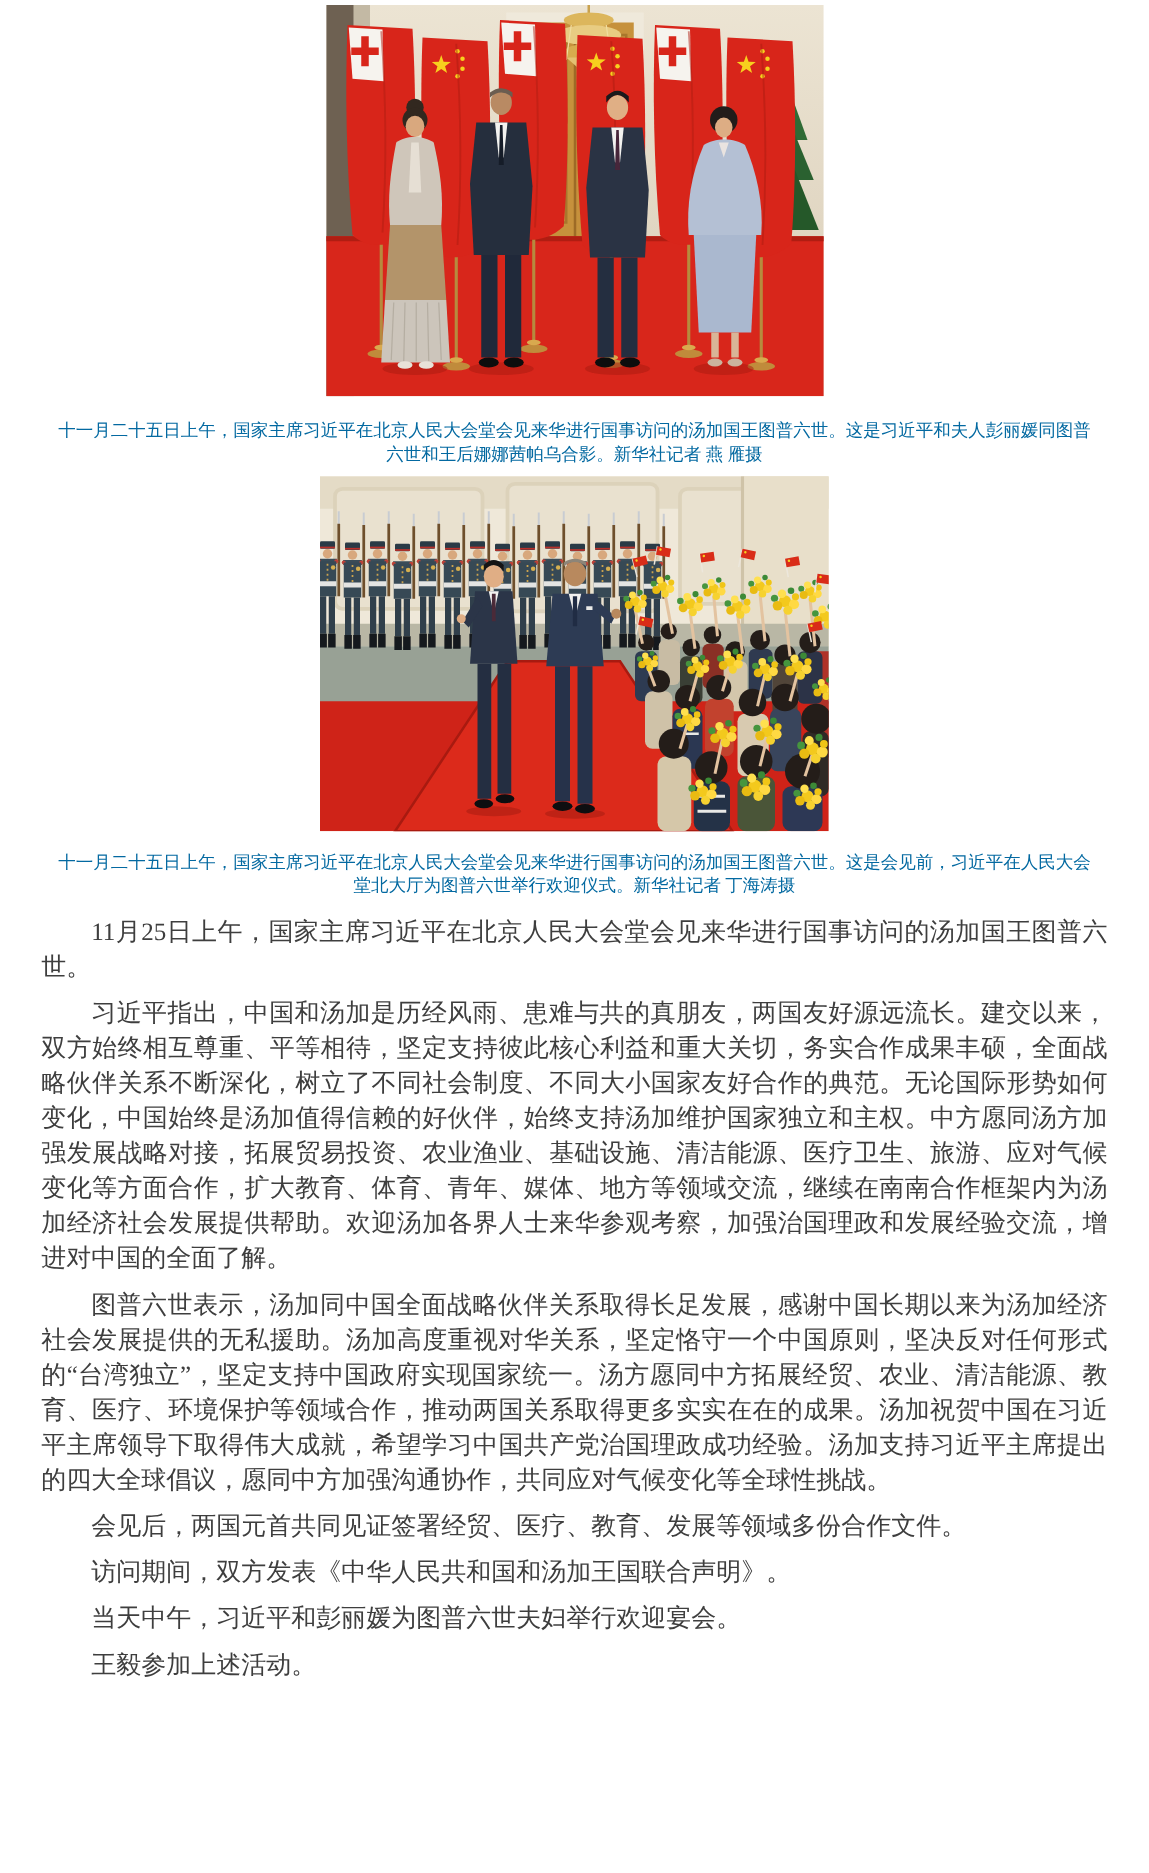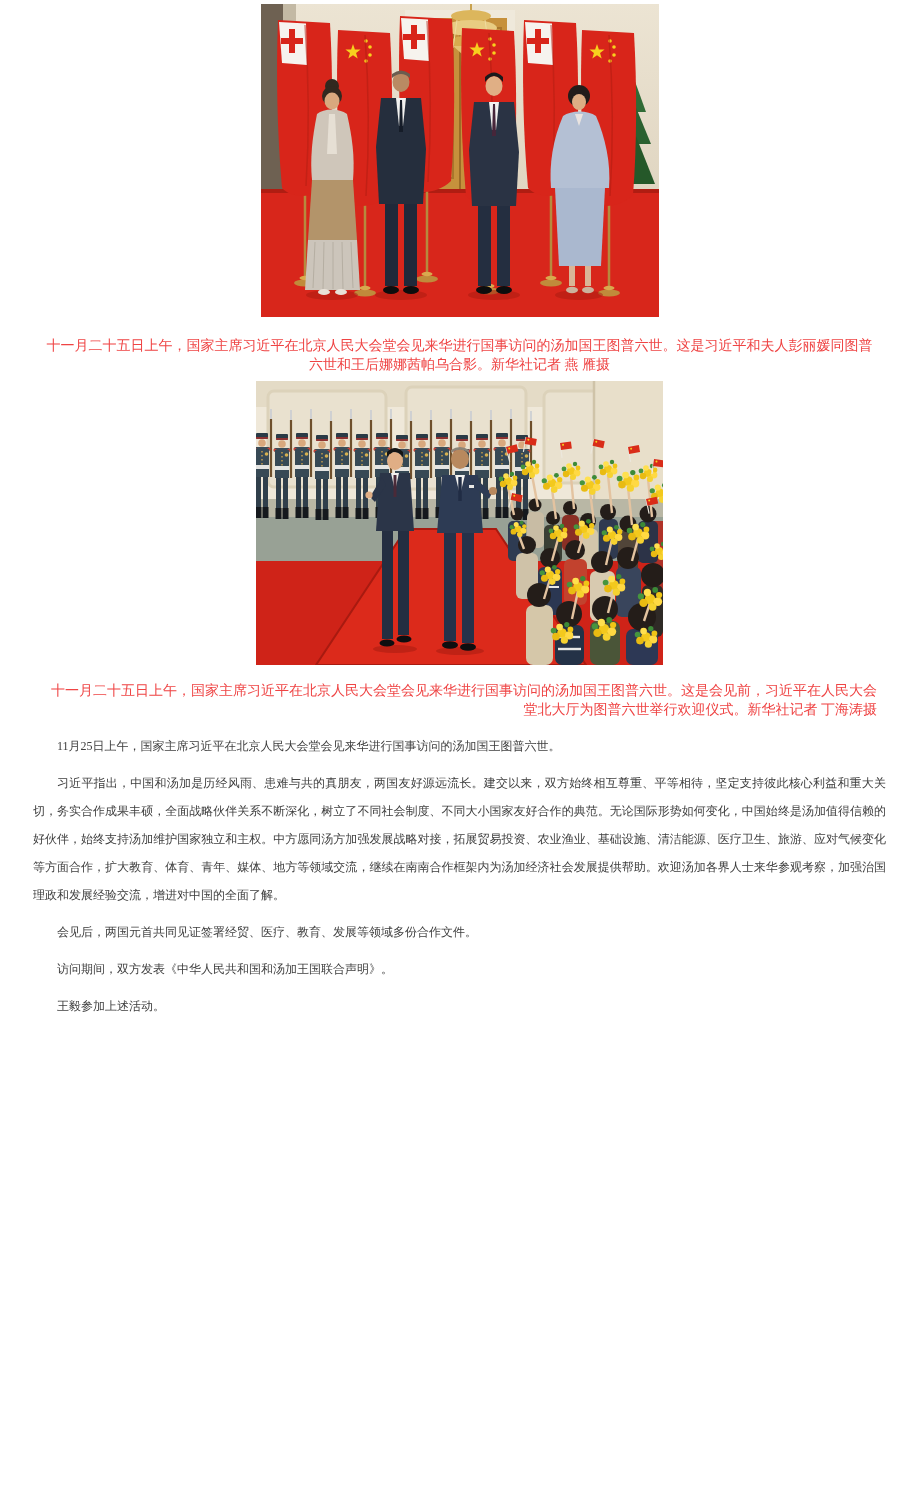--- a/index.html
+++ b/index.html
@@ -6,27 +6,27 @@
   body{
     width:919px;height:1498px;overflow:hidden;background:#ffffff;
     font-family:"Liberation Serif","DejaVu Serif",serif;
   }
   .page{width:919px;}
   .figure{text-align:center;}
   .photo{display:block;margin:0 auto;}
   .photo1{width:398px;height:313px;margin-top:4px;}
   .photo2{width:407px;height:284px;margin-top:7px;}
   .caption{
-    color:#ef4444;font-size:14px;line-height:19px;text-align:center;
+    color:#0369a1;font-size:14px;line-height:19px;text-align:center;
     margin:19px 42px 0 42px;
   }
-  .caption2{margin-top:16px;text-align:right;}
+  .caption2{margin-top:16px;}
   .article{margin:13px 33px 0 33px;}
   .article p{
-    font-size:12px;line-height:28px;color:#3e3e3e;
+    font-size:20px;line-height:28px;color:#3e3e3e;
     text-align:justify;text-indent:2em;margin:0 0 9px 0;
   }
   svg{display:block;}
 </style>
 </head>
 <body>
 
 <div class="page">
 
   <div class="figure">
@@ -389,18 +389,20 @@
           <use href="#sf" transform="translate(390,118) rotate(-12)"></use>
         </g>
       </g>
     </svg>
     <p class="caption caption2">十一月二十五日上午，国家主席习近平在北京人民大会堂会见来华进行国事访问的汤加国王图普六世。这是会见前，习近平在人民大会堂北大厅为图普六世举行欢迎仪式。新华社记者 丁海涛摄</p>
   </div>
 
   <div class="article">
     <p>11月25日上午，国家主席习近平在北京人民大会堂会见来华进行国事访问的汤加国王图普六世。</p>
     <p>习近平指出，中国和汤加是历经风雨、患难与共的真朋友，两国友好源远流长。建交以来，双方始终相互尊重、平等相待，坚定支持彼此核心利益和重大关切，务实合作成果丰硕，全面战略伙伴关系不断深化，树立了不同社会制度、不同大小国家友好合作的典范。无论国际形势如何变化，中国始终是汤加值得信赖的好伙伴，始终支持汤加维护国家独立和主权。中方愿同汤方加强发展战略对接，拓展贸易投资、农业渔业、基础设施、清洁能源、医疗卫生、旅游、应对气候变化等方面合作，扩大教育、体育、青年、媒体、地方等领域交流，继续在南南合作框架内为汤加经济社会发展提供帮助。欢迎汤加各界人士来华参观考察，加强治国理政和发展经验交流，增进对中国的全面了解。</p>
+    <p>图普六世表示，汤加同中国全面战略伙伴关系取得长足发展，感谢中国长期以来为汤加经济社会发展提供的无私援助。汤加高度重视对华关系，坚定恪守一个中国原则，坚决反对任何形式的“台湾独立”，坚定支持中国政府实现国家统一。汤方愿同中方拓展经贸、农业、清洁能源、教育、医疗、环境保护等领域合作，推动两国关系取得更多实实在在的成果。汤加祝贺中国在习近平主席领导下取得伟大成就，希望学习中国共产党治国理政成功经验。汤加支持习近平主席提出的四大全球倡议，愿同中方加强沟通协作，共同应对气候变化等全球性挑战。</p>
     <p>会见后，两国元首共同见证签署经贸、医疗、教育、发展等领域多份合作文件。</p>
     <p>访问期间，双方发表《中华人民共和国和汤加王国联合声明》。</p>
+    <p>当天中午，习近平和彭丽媛为图普六世夫妇举行欢迎宴会。</p>
     <p>王毅参加上述活动。</p>
   </div>
 
 </div>
 
 </body></html>

